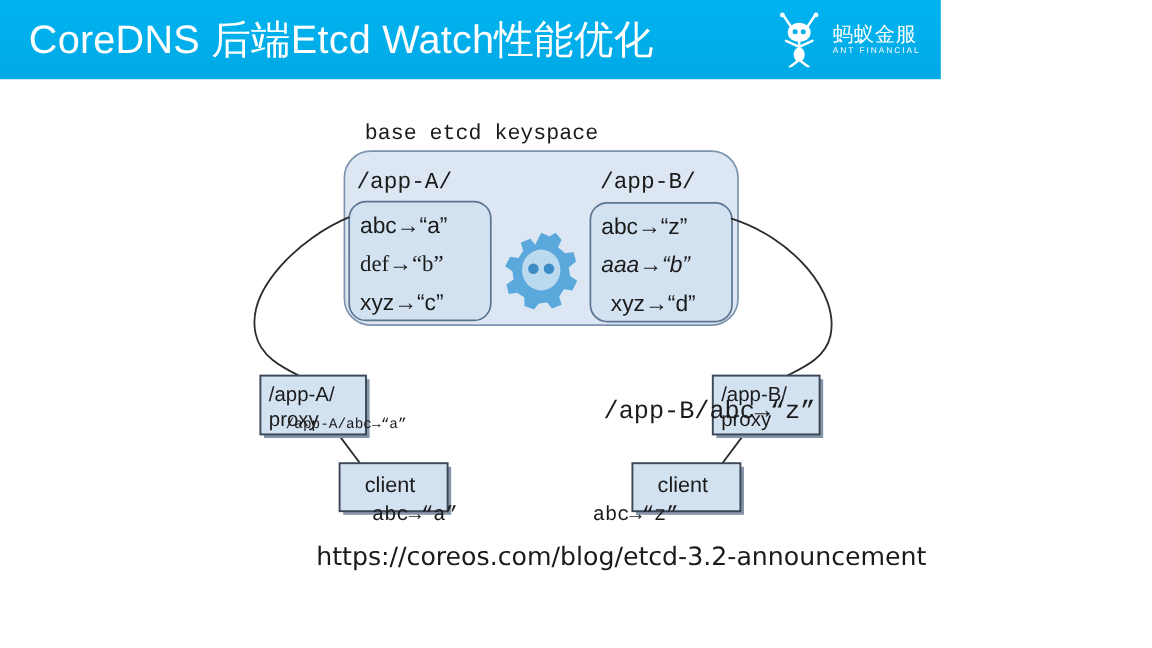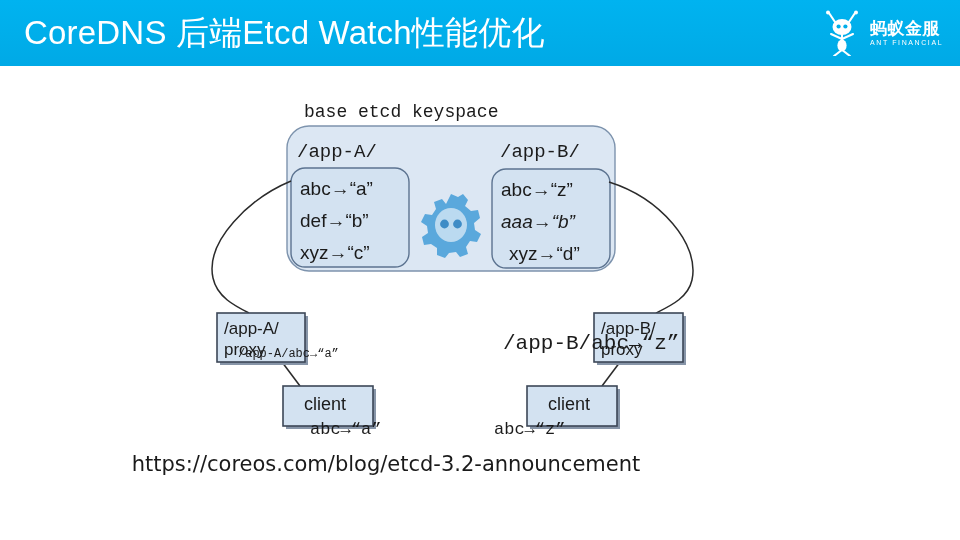--- a/index.html
+++ b/index.html
@@ -13,21 +13,21 @@
     height: 540px;
     background: #ffffff;
     overflow: hidden;
     font-family: "Liberation Sans", sans-serif;
   }
 
   
   #header {
     position: absolute;
     left: 0; top: 0;
-    width: 960px; height: 66px;
+    width: 784px; height: 66px;
     background: linear-gradient(180deg, #00b3f0 0%, #00aeea 55%, #00a9e6 100%);
   }
   #title {
     position: absolute;
     left: 24px; top: 11px;
     font-size: 33px;
     line-height: 44px;
     color: #ffffff;
     letter-spacing: 0.2px;
     white-space: nowrap;
@@ -44,21 +44,21 @@
     gap: 6px;
   }
   #logo-mark { width: 42px; height: 46px; flex: 0 0 auto; }
   #logo-text { display: flex; flex-direction: column; justify-content: center; }
   #logo-cn {
     font-size: 17px;
     color: #ffffff;
     letter-spacing: 0.5px;
     line-height: 19px;
     white-space: nowrap;
-    font-weight: 700;
+    font-weight: 400;
   }
   #logo-en {
     font-size: 7px;
     color: #ffffff;
     letter-spacing: 1.6px;
     line-height: 10px;
     white-space: nowrap;
   }
 
   
@@ -115,21 +115,21 @@
   #proxy-a-text { left: 224px; top: 252px; }
   #proxy-b-text { left: 601px; top: 252px; }
   #client-a-text { left: 304px; top: 328px; font-size: 18px; }
   #client-b-text { left: 548px; top: 328px; font-size: 18px; }
 
   
   #source-url {
     position: absolute;
     left: 0; top: 452px;
     width: 772px;
-    text-align: center;
+    text-align: right;
     font-size: 21px;
     color: #1a1a1a;
     font-family: "DejaVu Sans", sans-serif;
   }
 </style>
 </head>
 <body>
 
 <div id="slide">
 
@@ -212,21 +212,21 @@
       <rect x="530" y="323" width="90" height="40" fill="#8795a8"></rect>
       <rect x="527" y="320" width="90" height="40" fill="#D3E2F1" stroke="#3C4757" stroke-width="1.6"></rect>
     </svg>
 
     <div class="dg-label" id="keyspace-caption">base etcd keyspace</div>
 
     <div class="dg-label" id="app-a-heading">/app-A/</div>
     <div class="dg-label" id="app-b-heading">/app-B/</div>
 
     <div class="kv-row" style="left:300px; top:112px;">abc→“a”</div>
-    <div class="kv-row" style="left:300px; top:144px;">def→“b”</div>
+    <div class="kv-row" style="left:300px; top:144px;font-family:Liberation Serif, serif;">def→“b”</div>
     <div class="kv-row" style="left:300px; top:176px;">xyz→“c”</div>
 
     <div class="kv-row" style="left:501px; top:113px;">abc→“z”</div>
     <div class="kv-row" style="left:501px; top:145px;font-style:italic;">aaa→“b”</div>
     <div class="kv-row" style="left:509px; top:177px;">xyz→“d”</div>
 
     <div class="dg-label" id="edge-a-top">/app-A/abc→“a”</div>
     <div class="dg-label" id="edge-b-top">/app-B/abc→“z”</div>
     <div class="dg-label" id="edge-a-bot">abc→“a”</div>
     <div class="dg-label" id="edge-b-bot">abc→“z”</div>

